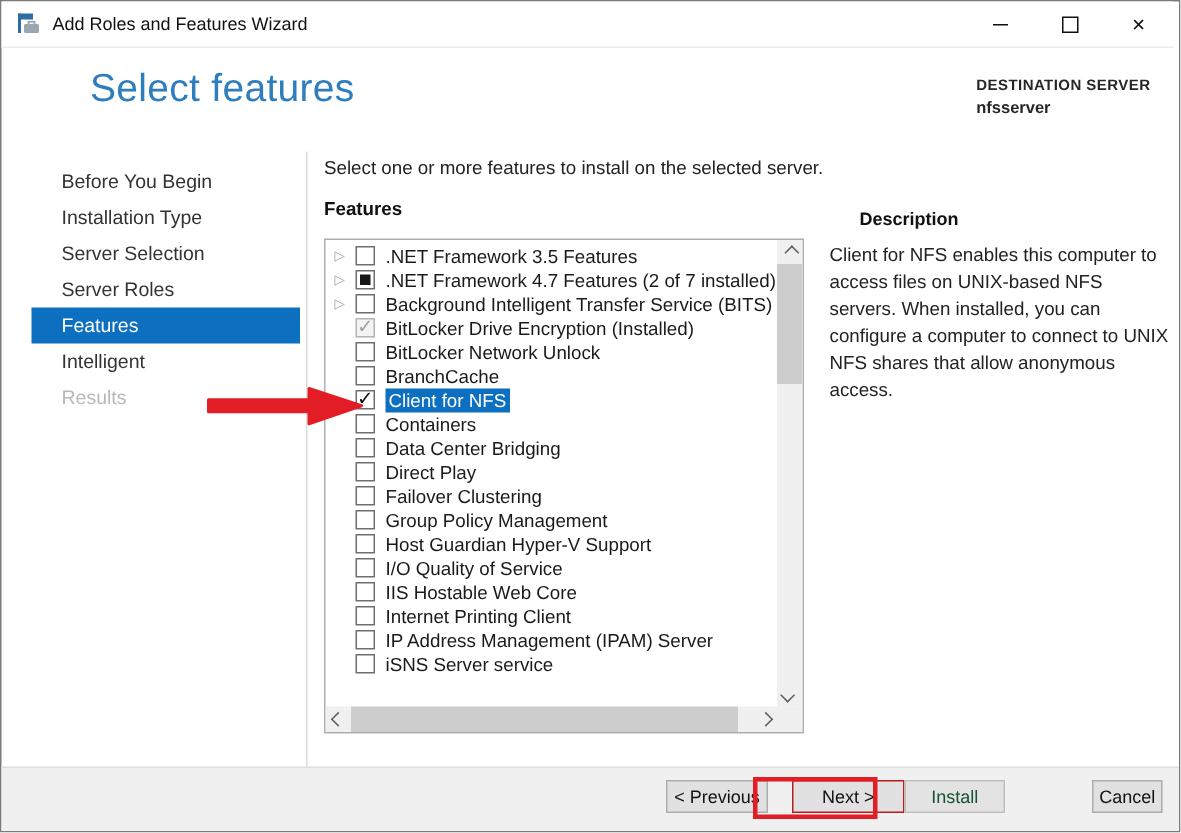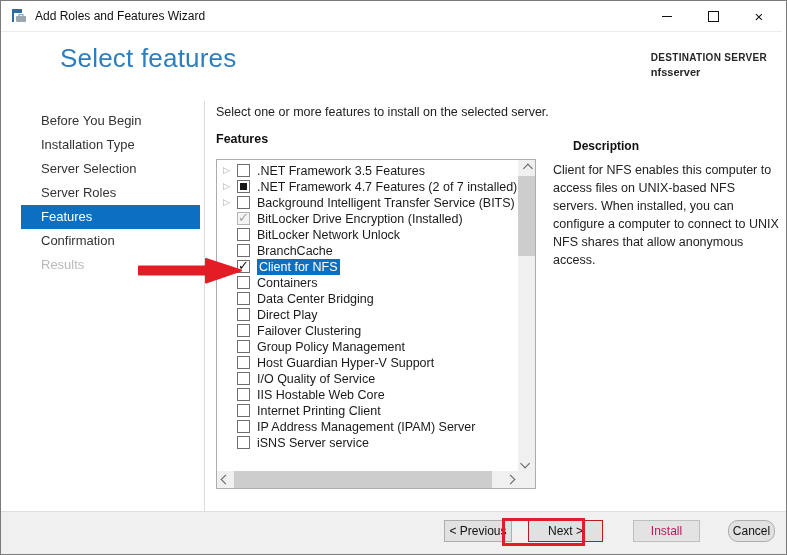--- a/index.html
+++ b/index.html
@@ -71,22 +71,22 @@
              line-height:18px;color:#222;}
 
   
   .footer{position:absolute;left:0;right:0;bottom:0;height:42px;background:#f0f0f0;
           border-top:1px solid #dfdfdf;}
   .btn{position:absolute;top:8px;height:22px;box-sizing:border-box;background:#e1e1e1;
        border:1px solid #adadad;font-size:12px;font-family:inherit;color:#111;
        display:flex;align-items:center;justify-content:center;cursor:default;margin-left:22px;}
   .btn-previous{left:421px;width:68px;}
   .btn-next{left:505px;width:75px;border:1px solid #b91c1c;}
-  .btn-install{left:610px;width:67px;color:#be185d;border-color:#bfbfbf;background:#e3e3e3;}
-  .btn-cancel{left:705px;width:47px;border-radius:10px;}
+  .btn-install{left:580px;width:67px;color:#14532d;border-color:#bfbfbf;background:#e3e3e3;}
+  .btn-cancel{left:705px;width:47px;}
 
   
   .annot-rect{position:absolute;left:501px;top:517px;width:83px;height:28px;box-sizing:border-box;
               border:3px solid var(--annotation-red,#e31d25);pointer-events:none;}
   .annot-arrow{position:absolute;left:0;top:0;pointer-events:none;}
 </style>
 </head>
 <body>
 
 <div class="window">
@@ -117,21 +117,21 @@
     <div class="lbl">DESTINATION SERVER</div>
     <div class="host">nfsserver</div>
   </div>
 
   <div class="sidebar">
       <div class="step normal">Before You Begin</div>
       <div class="step normal">Installation Type</div>
       <div class="step normal">Server Selection</div>
       <div class="step normal">Server Roles</div>
       <div class="step selected">Features</div>
-      <div class="step normal">Confirmation</div>
+      <div class="step normal">Intelligent</div>
       <div class="step disabled">Results</div>
     </div>
   <div class="v-sep"></div>
 
   <div class="instruction">Select one or more features to install on the selected server.</div>
   <div class="list-label">Features</div>
 
   <div class="feature-box">
     <div class="rows">
         <div class="feat-row">

